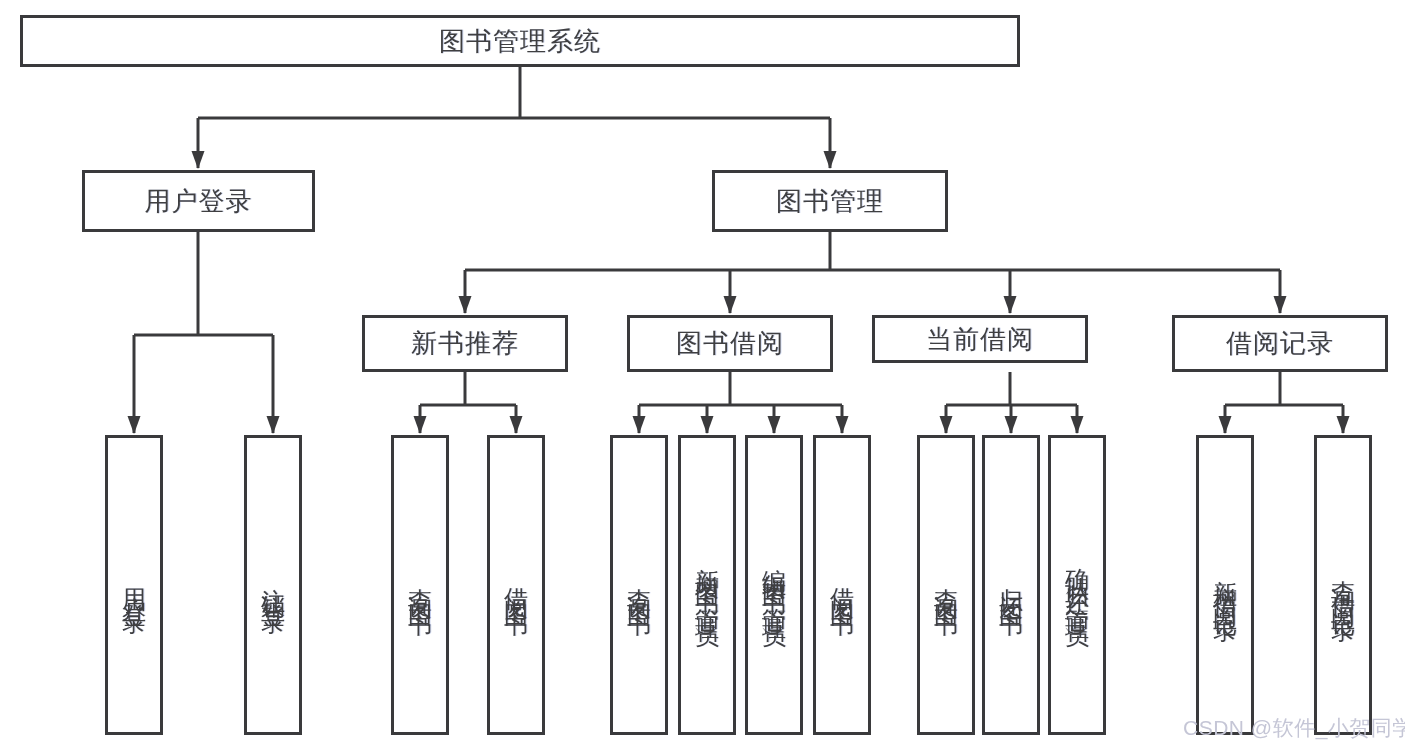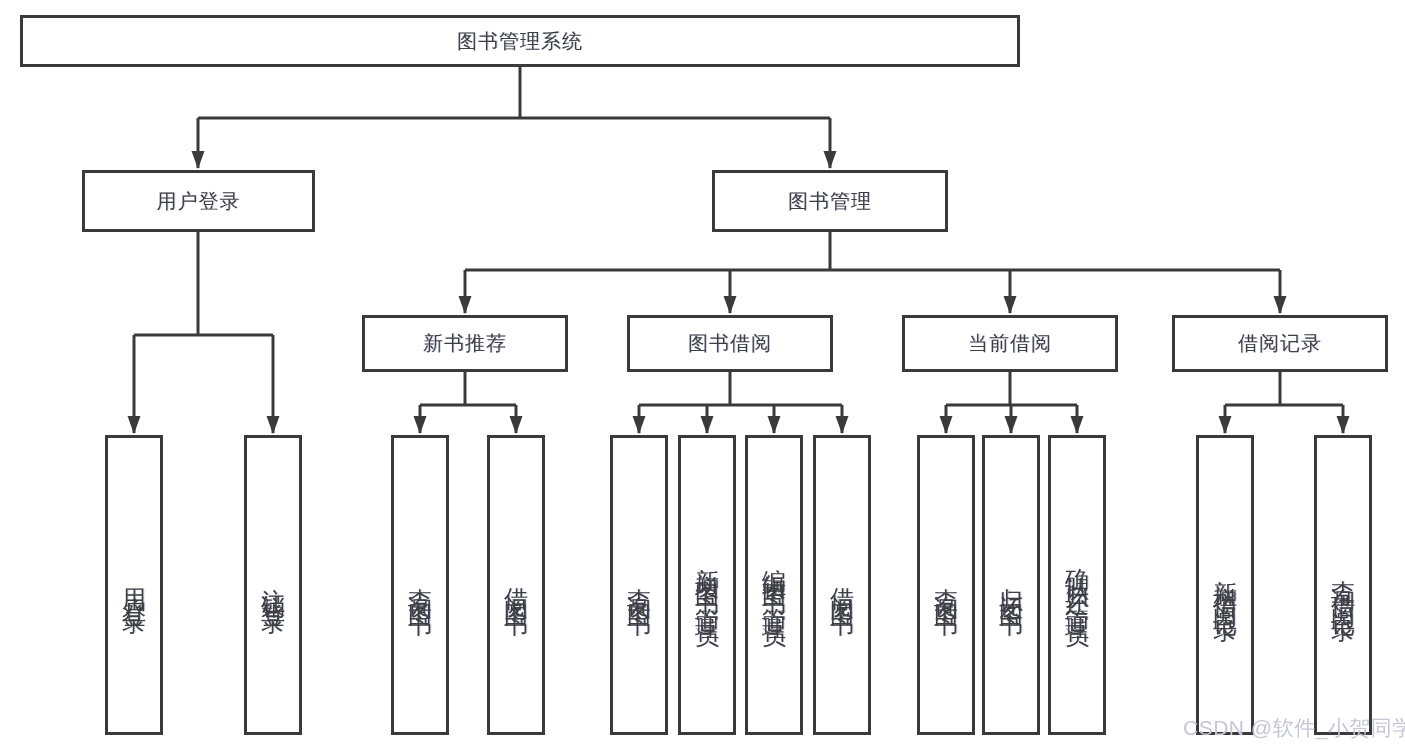--- a/index.html
+++ b/index.html
@@ -12,21 +12,21 @@
     color:#3f3f41;
   }
   svg.wires{position:absolute;left:0;top:0;z-index:1;}
   .node{
     position:absolute;
     box-sizing:border-box;
     background:#ffffff;
     border:3px solid #3a3a3c;
     display:flex;align-items:center;justify-content:center;
     z-index:2;
-    font-size:20px;
+    font-size:26px;
     letter-spacing:1px;
     text-shadow:1px 0 0 rgba(90,120,200,0.28);
     white-space:nowrap;
   }
   .leaf{
     position:absolute;
     box-sizing:border-box;
     background:#ffffff;
     border:3px solid #3a3a3c;
     display:flex;align-items:center;justify-content:center;
@@ -105,21 +105,21 @@
     </g>
   </svg>
 
   <div class="node" style="left:20px;top:15px;width:1000px;height:52px;">图书管理系统</div>
 
   <div class="node" style="left:82px;top:170px;width:233px;height:62px;">用户登录</div>
   <div class="node" style="left:712px;top:170px;width:236px;height:62px;">图书管理</div>
 
   <div class="node" style="left:627px;top:315px;width:206px;height:57px;">图书借阅</div>
   <div class="node" style="left:362px;top:315px;width:206px;height:57px;">新书推荐</div>
-  <div class="node" style="left:902px;top:315px;width:216px;height:57px;">当前借阅</div>
+  <div class="node" style="left:872px;top:315px;width:216px;height:48px;">当前借阅</div>
   <div class="node" style="left:1172px;top:315px;width:216px;height:57px;">借阅记录</div>
 
   <div class="leaf" style="left:105px;">
     <span class="vtxt">用户登录</span>
   </div>
   <div class="leaf" style="left:244px;">
     <span class="vtxt">注销登录</span>
   </div>
 
   <div class="leaf" style="left:391px;">

